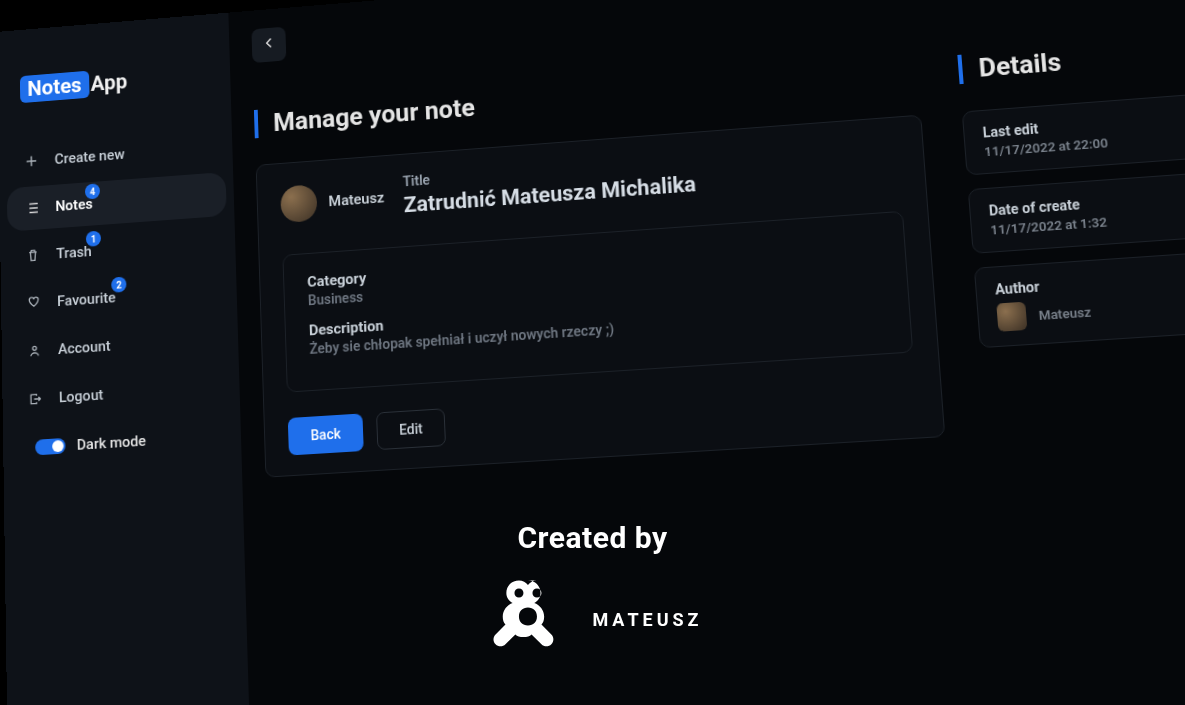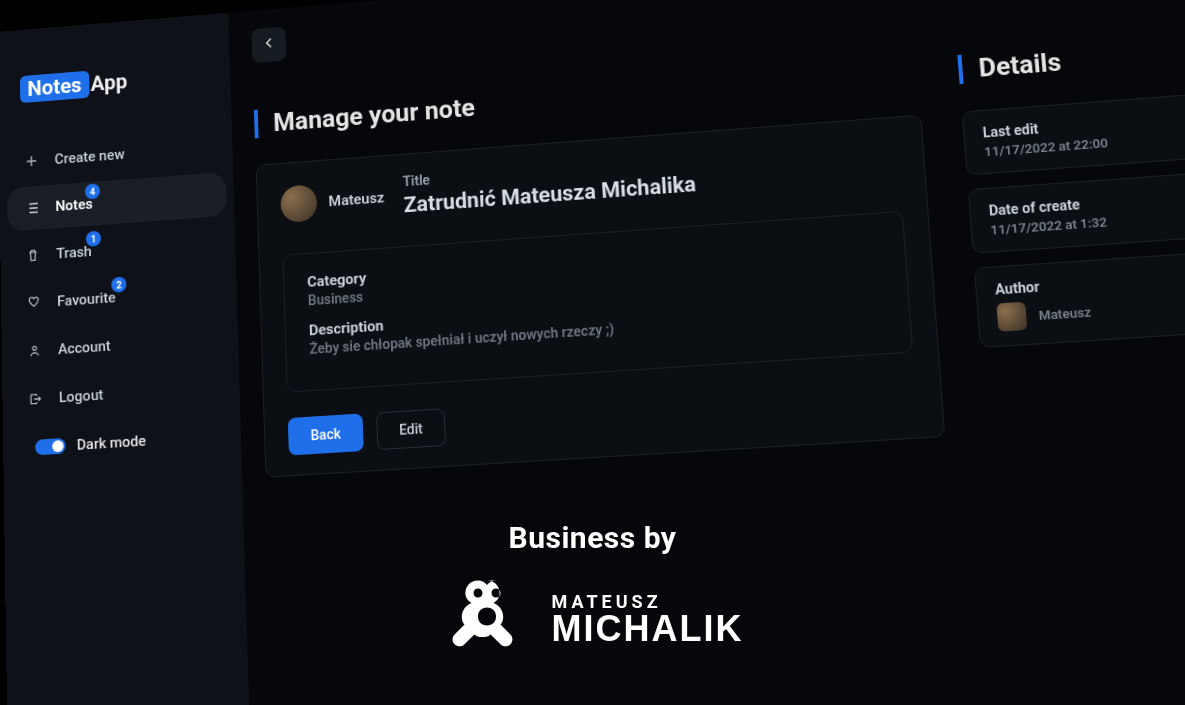--- a/index.html
+++ b/index.html
@@ -349,26 +349,25 @@
               <div class="avatar-sm"></div>
               <span class="detail-value">Mateusz</span>
             </div>
           </div>
         </div>
       </div>
     </main>
   </div>
 
   <div class="overlay">
-    <div class="overlay-text">Business by</div>
+    <div class="overlay-text">Created by</div>
     <div class="brand-row">
       <div class="brand-mark">
         <svg viewBox="0 0 100 100" width="90" height="90" fill="#fff">
           <path d="M50 6c8 0 14 6 14 14 0 5-3 9-7 11 6 2 11 8 11 15 0 4-1 7-3 9l11 11c3 3 3 8 0 11s-8 3-11 0L54 66c-2 2-5 3-9 3-4 0-7-1-9-3L25 77c-3 3-8 3-11 0s-3-8 0-11l11-11c-2-2-3-5-3-9 0-7 5-13 11-15-4-2-7-6-7-11 0-8 6-14 14-14 4 0 8 2 10 5 2-3 6-5 10-5zM45 20c0-3-2-5-5-5s-5 2-5 5 2 5 5 5 5-2 5-5zm20 0c0-3-2-5-5-5s-5 2-5 5 2 5 5 5 5-2 5-5zM50 36c-6 0-10 4-10 10s4 10 10 10 10-4 10-10-4-10-10-10z"></path>
         </svg>
       </div>
       <div class="brand-name">
         <span class="brand-first">MATEUSZ</span>
-        <span class="brand-last">MICHALIK</span>
       </div>
     </div>
   </div>
 </div>
 
 </body></html>

